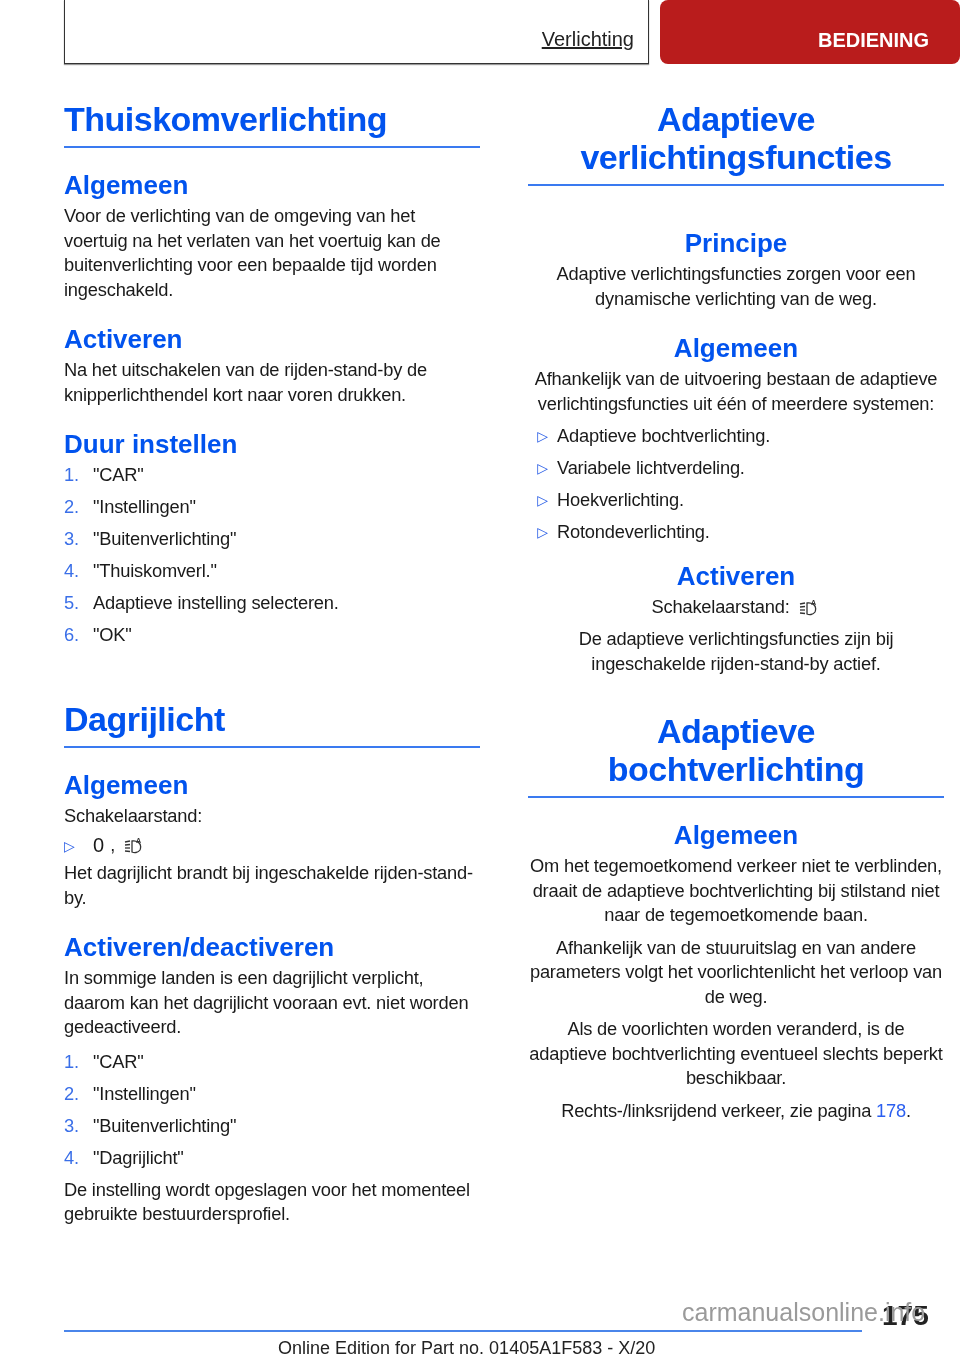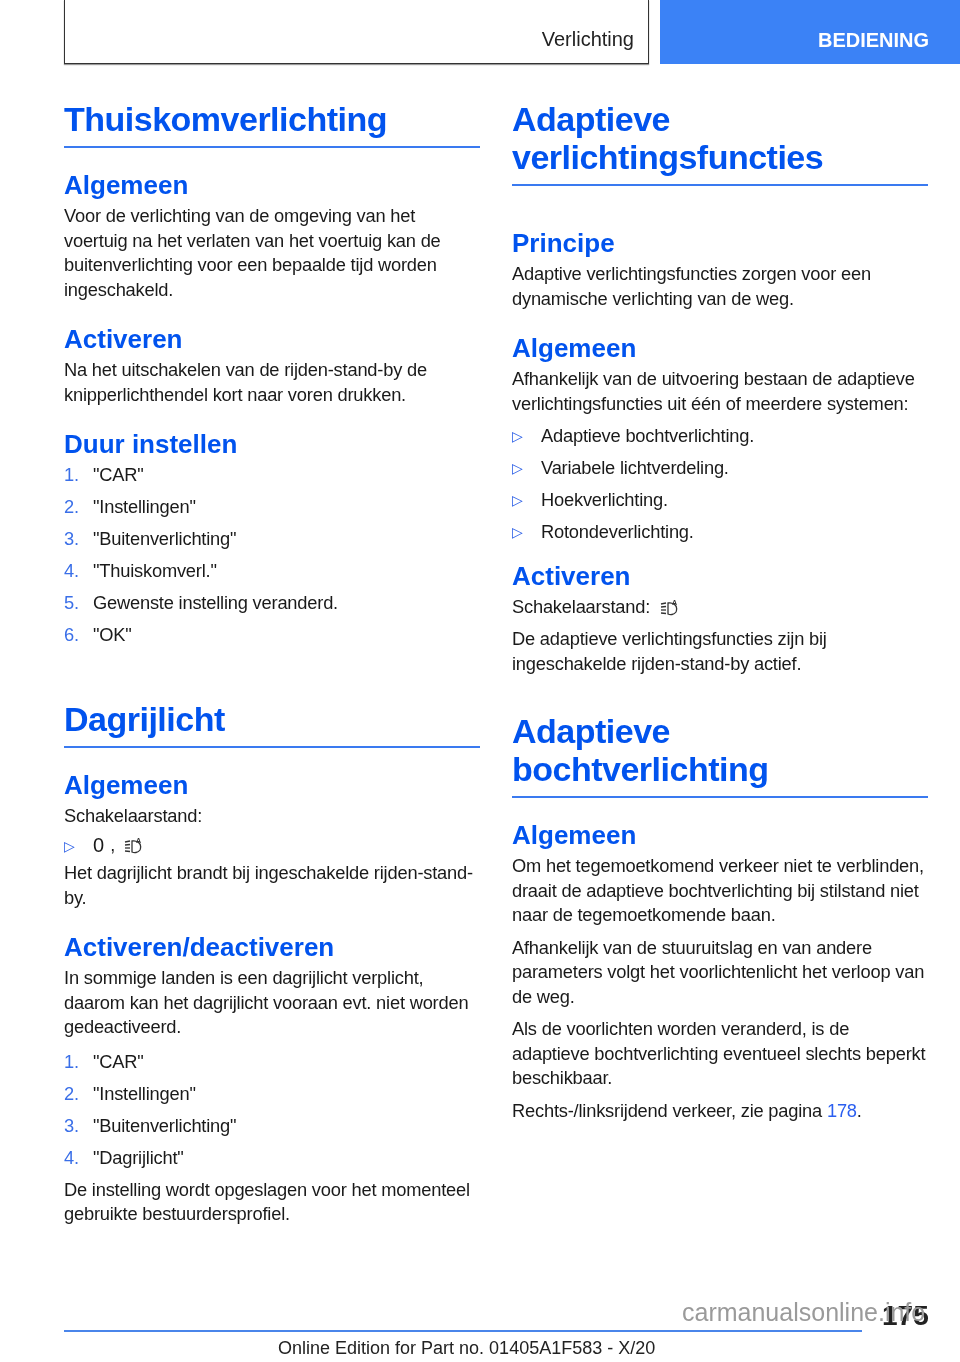--- a/index.html
+++ b/index.html
@@ -6,34 +6,35 @@
   html, body { width: 960px; height: 1362px; background: #ffffff; overflow: hidden; }
   body { position: relative; font-family: "Liberation Sans", sans-serif; color: #1a1a1a; }
 
   
   .hdr-left {
     position: absolute; left: 64px; top: 0; width: 585px; height: 64px;
     border-left: 1.5px solid #333; border-right: 1.5px solid #333; border-bottom: 1.5px solid #333;
     box-shadow: 0 1px 1px #999;
   }
   .hdr-left span {
-    position: absolute; right: 14px; top: 28px; font-size: 20px; color: #222;
+    position: absolute; right: 14px; top: 28px; font-size: 20px; color: #222; text-decoration: underline;
   }
   .hdr-right {
     position: absolute; left: 660px; top: 0; width: 300px; height: 64px;
-    background: #3b82f6;
+    background: #b91c1c;
+    border-radius: 8px;
   }
   .hdr-right span {
     position: absolute; left: 158px; top: 29px; font-size: 20px; font-weight: bold; color: #fff;
   }
 
   
   .col { position: absolute; top: 100px; width: 416px; }
   .col.left { left: 64px; }
-  .col.right { left: 512px; }
+  .col.right { left: 528px; text-align: center; }
 
   .h1 {
     font-size: 34px; font-weight: bold; color: #0153ee; line-height: 38px;
     padding-bottom: 8px; border-bottom: 2px solid #3a7af0; letter-spacing: -0.5px;
   }
   .h2 {
     font-size: 26px; font-weight: bold; color: #0153ee; line-height: 30px; margin-top: 22px;
   }
   p, .li {
     font-size: 18.3px; line-height: 24.5px; color: #1a1a1a; letter-spacing: -0.2px;
@@ -96,21 +97,21 @@
     <div class="li">
         <span class="num">3.</span>
         <span>"Buitenverlichting"</span>
       </div>
     <div class="li">
         <span class="num">4.</span>
         <span>"Thuiskomverl."</span>
       </div>
     <div class="li">
         <span class="num">5.</span>
-        <span>Gewenste instelling veranderd.</span>
+        <span>Adaptieve instelling selecteren.</span>
       </div>
     <div class="li">
         <span class="num">6.</span>
         <span>"OK"</span>
       </div>
   </div>
 
   <h1 class="h1" style="margin-top:52px;">Dagrijlicht</h1>
 
   <h2 class="h2">Algemeen</h2>

